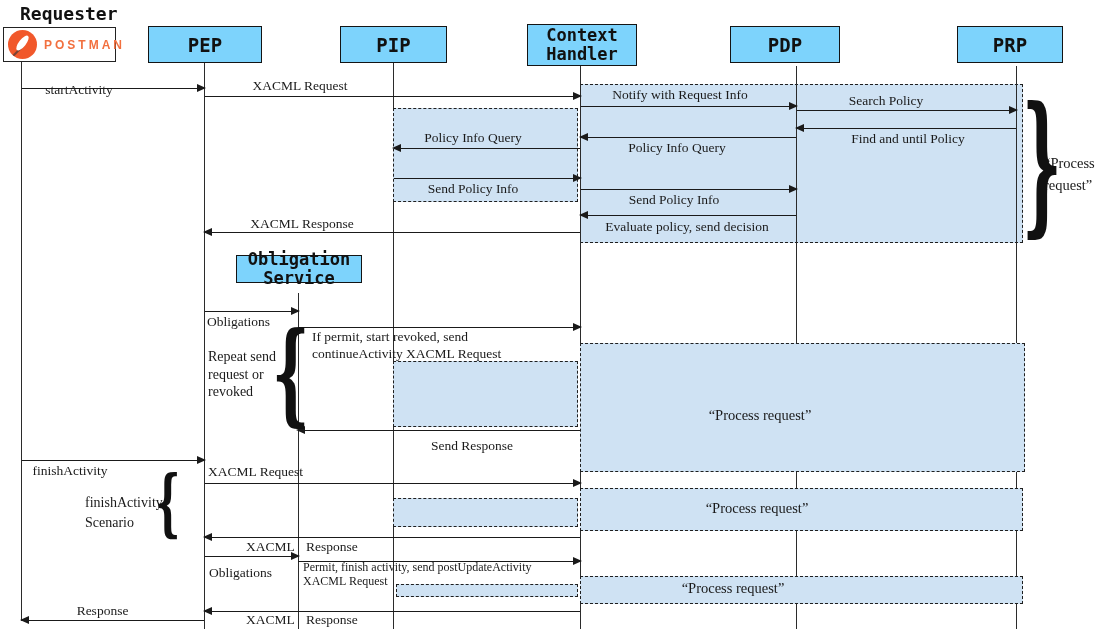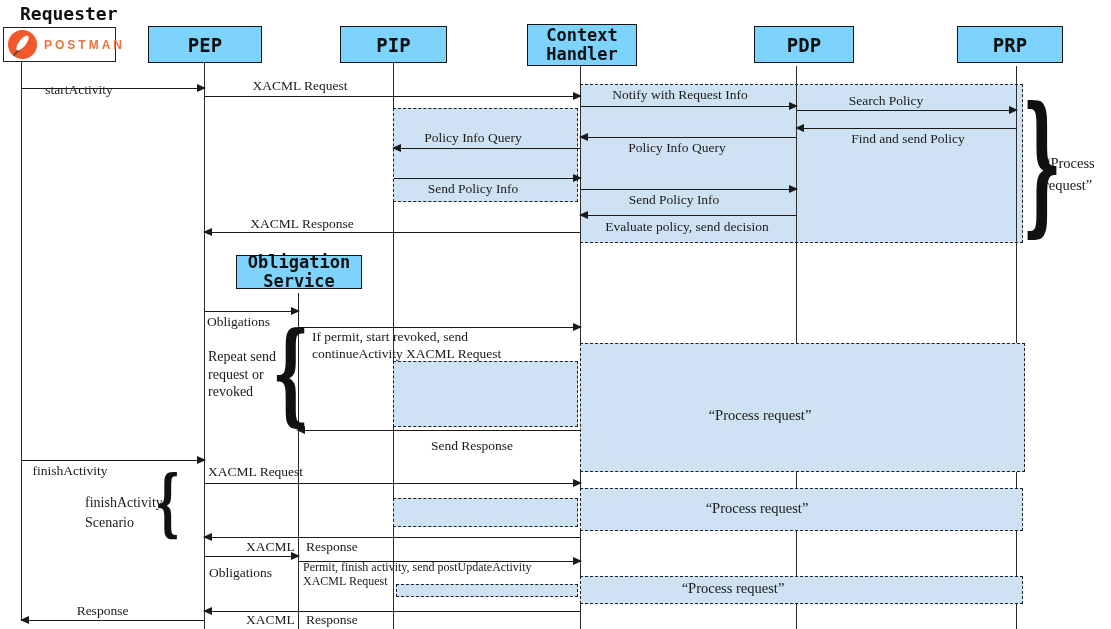--- a/index.html
+++ b/index.html
@@ -87,21 +87,21 @@
   <div class="ar l" style="left:205px;top:537px;width:375px;"></div>
   <div class="ar r" style="left:205px;top:556px;width:93px;"></div>
   <div class="ar r" style="left:298px;top:561px;width:282px;"></div>
   <div class="ar l" style="left:205px;top:611px;width:375px;"></div>
   <div class="ar l" style="left:22px;top:620px;width:182px;"></div>
 
   <div class="lbl c" style="left:24px;top:82px;width:110px;">startActivity</div>
   <div class="lbl c" style="left:235px;top:78px;width:130px;">XACML Request</div>
   <div class="lbl c" style="left:595px;top:87px;width:170px;">Notify with Request Info</div>
   <div class="lbl c" style="left:830px;top:93px;width:112px;">Search Policy</div>
-  <div class="lbl c" style="left:828px;top:131px;width:160px;">Find and send Policy</div>
+  <div class="lbl c" style="left:828px;top:131px;width:160px;">Find and until Policy</div>
   <div class="lbl c" style="left:610px;top:140px;width:134px;">Policy Info Query</div>
   <div class="lbl c" style="left:406px;top:130px;width:134px;">Policy Info Query</div>
   <div class="lbl c" style="left:406px;top:181px;width:134px;">Send Policy Info</div>
   <div class="lbl c" style="left:607px;top:192px;width:134px;">Send Policy Info</div>
   <div class="lbl c" style="left:592px;top:219px;width:190px;">Evaluate policy, send decision</div>
   <div class="lbl c" style="left:237px;top:216px;width:130px;">XACML Response</div>
   <div class="lbl" style="left:207px;top:314px;">Obligations</div>
   <div class="lbl multi" style="left:312px;top:329px;width:262px;line-height:16.5px;"><span>If permit, start revoked, send</span><br><span>continueActivity XACML Request</span></div>
   <div class="lbl c" style="left:402px;top:438px;width:140px;">Send Response</div>
   <div class="lbl c" style="left:20px;top:463px;width:100px;">finishActivity</div>
@@ -133,20 +133,20 @@
         <div class="rocket"></div>
       </div>
     <div class="pmbrand">POSTMAN</div>
   </div>
   <div class="actor" style="left:148px;top:26px;width:114px;height:37px;">PEP</div>
   <div class="actor" style="left:340px;top:26px;width:107px;height:37px;">PIP</div>
   <div class="actor two" style="left:527px;top:24px;width:110px;height:42px;">
       <span>Context</span>
       <span>Handler</span>
     </div>
-  <div class="actor" style="left:754px;top:26px;width:100px;height:37px;">PDP</div>
+  <div class="actor" style="left:730px;top:26px;width:110px;height:37px;">PDP</div>
   <div class="actor" style="left:957px;top:26px;width:106px;height:37px;">PRP</div>
-  <div class="actor two" style="left:236px;top:255px;width:126px;height:34px;">
+  <div class="actor two" style="left:236px;top:255px;width:126px;height:28px;">
       <span>Obligation</span>
       <span>Service</span>
     </div>
 
 </div>
 
 </body></html>

